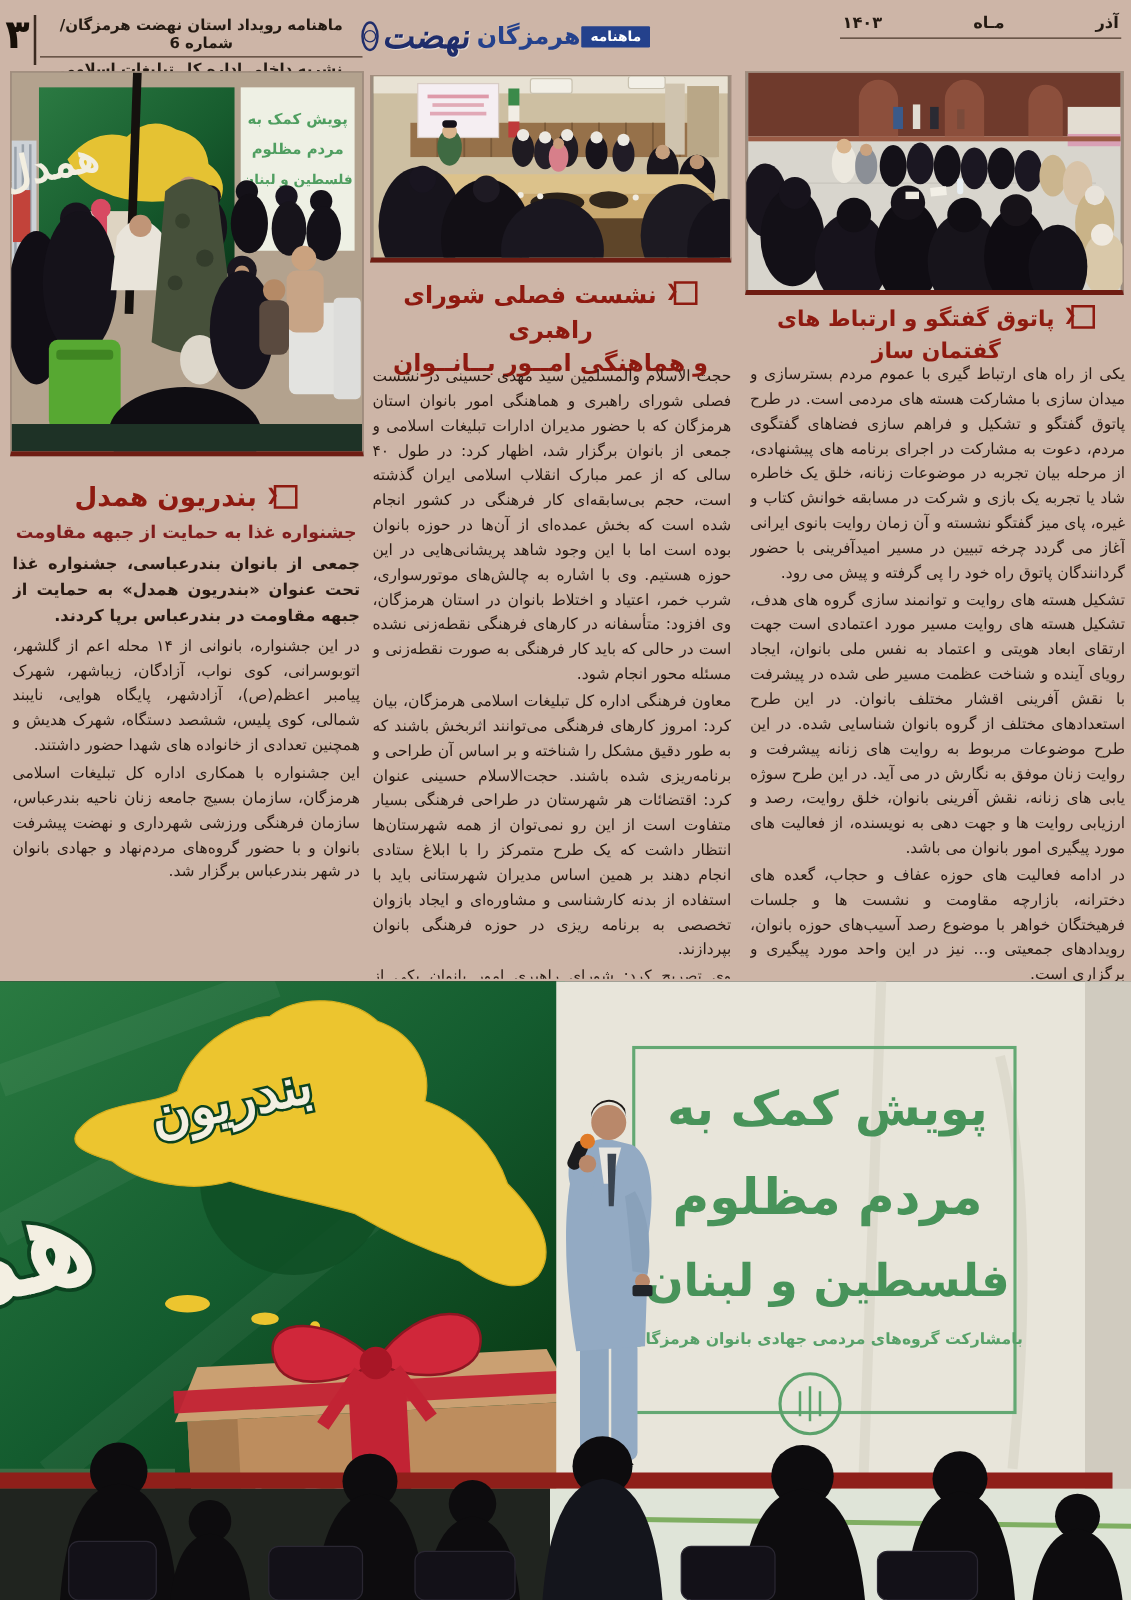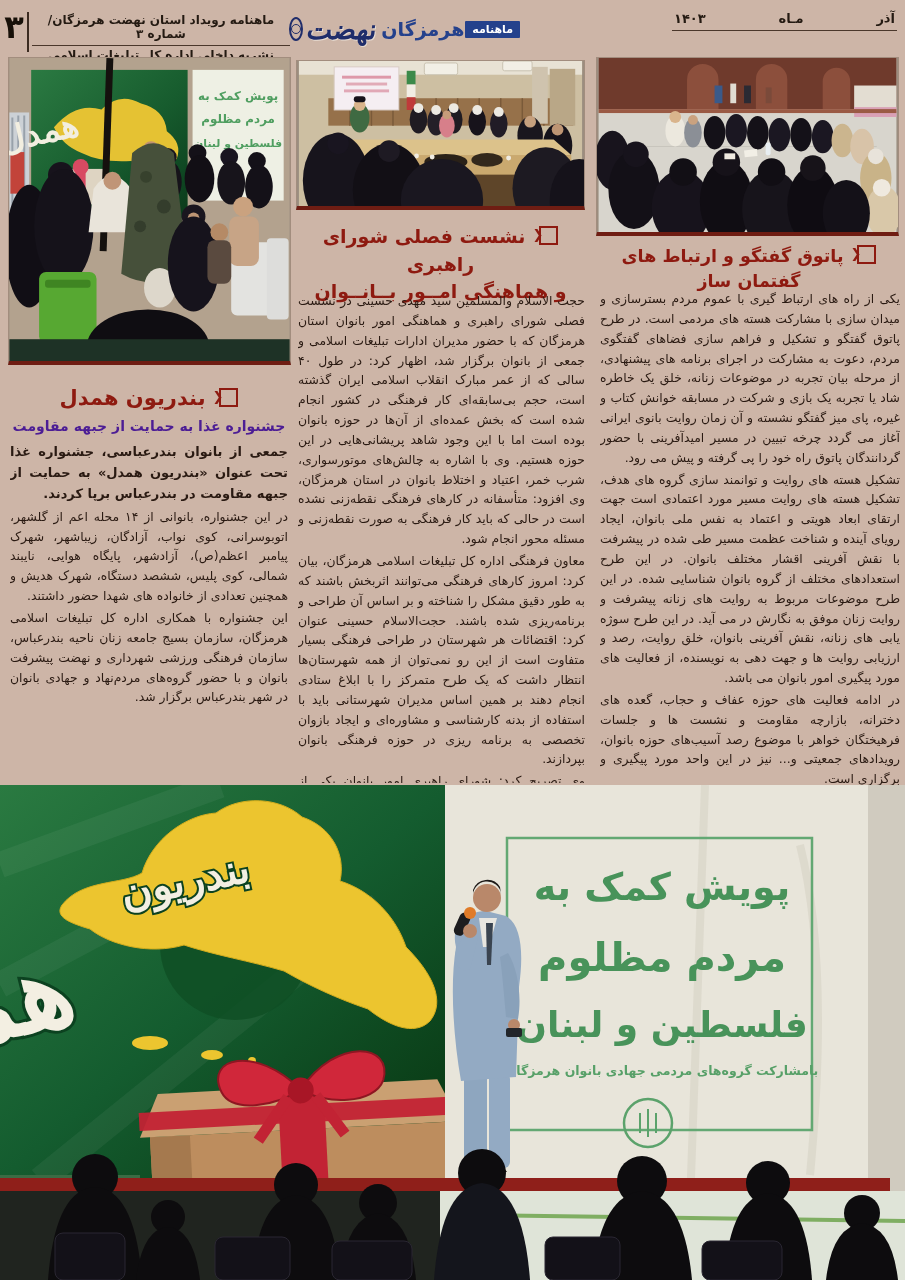--- a/index.html
+++ b/index.html
@@ -32,21 +32,21 @@
   .hl-right{left:598px;top:244px;width:302px;font-size:17.5px;}
   .hl-left{left:10px;top:383px;width:278px;font-size:21px;}
   .mk{display:inline-flex;align-items:center;margin-left:7px;vertical-align:-2px;}
   .mk-box{width:15px;height:15px;border:2px solid #8e1a10;display:inline-block;}
   .mk-ch{color:#8e1a10;font-size:13px;font-weight:bold;margin-right:-4px;}
   .col{position:absolute;font-size:12.4px;line-height:1.6;text-align:justify;color:#2a1a12;}
   .col p{margin:0 0 2px;}
   .col-right{left:600px;top:289px;width:300px;height:496px;overflow:hidden;}
   .col-mid{left:298px;top:291px;width:287px;height:492px;overflow:hidden;}
   .col-left{left:10px;top:415px;width:278px;height:368px;overflow:hidden;}
-  .sub{color:#4c1d95;font-weight:bold;text-align:center;font-size:14px;margin:0 0 5px;}
+  .sub{color:#7f1d1d;font-weight:bold;text-align:center;font-size:14px;margin:0 0 5px;}
   .lead{font-weight:bold;font-size:13px;margin-bottom:6px;}
   
   .stage{position:absolute;left:0;top:785px;width:905px;height:495px;z-index:5;background:#1b241d;}
   .stage svg{display:block;width:100%;height:100%;}
 </style>
 </head>
 <body>
 
 <div class="page">
 
@@ -60,21 +60,21 @@
       <span class="logo-monthly">ماهنامه</span>
       <span class="logo-region">هرمزگان</span>
     </div>
     <span class="logo-brand">نهضت</span>
     <span class="logo-emblem">
         <i></i>
       </span>
   </div>
 
   <div class="hdr-info">
-    <div class="ln">ماهنامه رویداد استان نهضت هرمزگان/ شماره ۳</div>
+    <div class="ln">ماهنامه رویداد استان نهضت هرمزگان/ شماره 6</div>
     <div class="hdr-rule"></div>
     <div class="ln">نشریه داخلی اداره کل تبلیغات اسلامی هرمزگان</div>
   </div>
 
   <div class="pagenum-divider"></div>
   <div class="pagenum">۳</div>
 
   <div class="ph ph-left">
     <svg viewBox="0 0 283 306">
       <defs>

